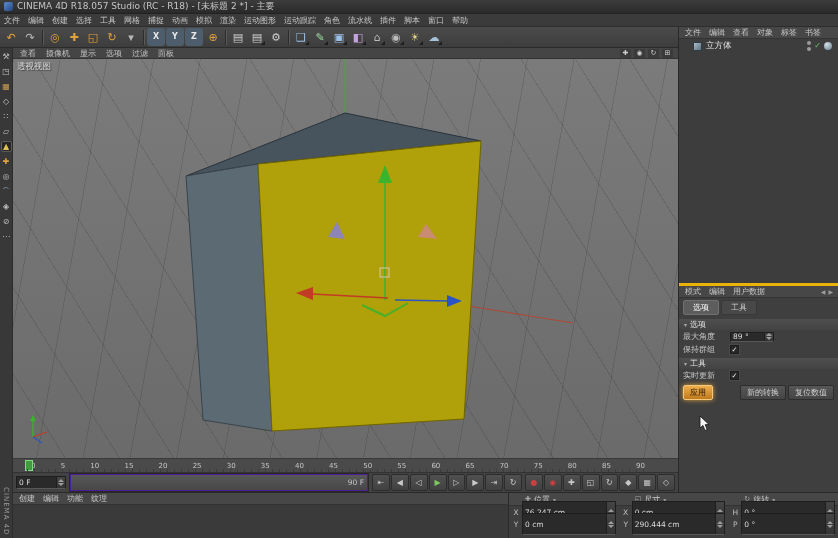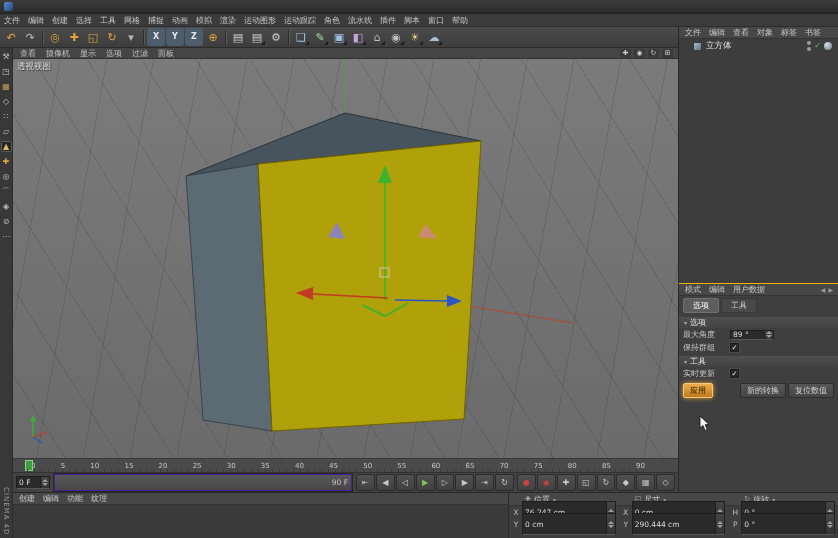--- a/index.html
+++ b/index.html
@@ -54,21 +54,21 @@
   .vp-label{position:absolute;left:4px;top:2px;font-size:8.5px;color:#d8d8d8;text-shadow:1px 1px 1px rgba(0,0,0,.55)}
   .vp-gridinfo{position:absolute;right:10px;bottom:6px;font-size:12px;color:#3d3d3d}
   .scene{position:absolute;left:0;top:0}
 
   
   .right-panel{position:absolute;left:678px;top:27px;width:160px;height:465px;background:#3f3f3f;
                border-left:1px solid #292929;box-sizing:border-box}
   .om-menubar,.attr-menubar,.mat-menubar{height:12px;background:#474747;border-bottom:1px solid #333;
                display:flex;align-items:center;font-size:8px;padding:0 2px;box-sizing:border-box}
   .om-menu-item{padding:0 4px;white-space:nowrap}
-  .om-content{height:244px;background:#3d3d3d;border-bottom:1px solid #eab308}
+  .om-content{height:244px;background:#3d3d3d;border-bottom:3px solid #eab308}
   .object-row{display:flex;align-items:center;height:14px;padding-left:14px;gap:4px;font-size:8.5px;color:#e2e2e2}
   .obj-cube-icon{width:9px;height:9px;background:linear-gradient(135deg,#aebdc9,#5d7180);
                  border:1px solid #2c3c46;box-sizing:border-box;flex:none}
   .obj-flags{margin-left:auto;display:flex;align-items:center;gap:3px;padding-right:6px}
   .dots{display:flex;flex-direction:column;gap:2px}
   .dot{width:4px;height:4px;border-radius:50%;background:#9b9b9b}
   .obj-check{font-size:8px;color:#6cc56c;line-height:1}
   .obj-tag{width:8px;height:8px;border-radius:50%;background:radial-gradient(circle at 35% 30%,#d6dee4,#647d8f);flex:none}
 
   .am-nav{margin-left:auto;display:flex;gap:3px;padding-right:3px}
@@ -108,21 +108,21 @@
   .timeline::after{content:"";position:absolute;left:14px;right:30px;bottom:0;height:3px;
             background:repeating-linear-gradient(90deg,#3b3b3b 0 1px,transparent 1px 7px)}
   .tl-ruler{height:100%;margin:0 33px 0 18px;display:flex;justify-content:space-between;
             align-items:center;font-size:7px;color:#c6c6c6}
   .playhead{position:absolute;left:12px;top:1px;width:8px;height:11px;background:#3f9c3f;
             border:1px solid #84da84;box-sizing:border-box}
 
   
   .transport{position:absolute;left:13px;top:472px;width:665px;height:20px;background:#424242;
              border-top:1px solid #323232;box-sizing:border-box;display:flex;align-items:center;gap:3px;padding:0 3px}
-  .frame-field{width:34px;height:13px}
+  .frame-field{width:50px;height:13px}
   .range{width:300px;height:19px;background:#4c1d95;border:1px solid #282828;position:relative;flex:none;box-sizing:border-box}
   .range-bar{position:absolute;inset:1px;background:linear-gradient(#585858,#474747);display:flex;
              align-items:center;justify-content:flex-end;padding-right:3px;font-size:7.5px;color:#c4c4c4}
   .tr-buttons{display:flex;gap:1px;flex:1}
   .tr-btn{flex:1;height:15px;background:linear-gradient(#505050,#414141);border:1px solid #2c2c2c;
           border-radius:2px;display:flex;align-items:center;justify-content:center;font-size:8px;color:#c8c8c8;min-width:0}
 
   
   .materials{position:absolute;left:13px;top:492px;width:495px;height:46px;background:#383838;
              border-top:1px solid #292929;box-sizing:border-box}
@@ -141,20 +141,21 @@
   
   .cursor{position:absolute;left:699px;top:416px;z-index:99;pointer-events:none}
 </style>
 </head>
 <body>
 
 <div class="app">
 
   <div class="titlebar">
     <span class="app-logo"></span>
+    <span>CINEMA 4D R18.057 Studio (RC - R18) - [未标题 2 *] - 主要</span>
   </div>
 
   <div class="menubar">
 
   <span class="menu-item">文件</span>
       <span class="menu-item">编辑</span>
       <span class="menu-item">创建</span>
       <span class="menu-item">选择</span>
       <span class="menu-item">工具</span>
       <span class="menu-item">网格</span>

